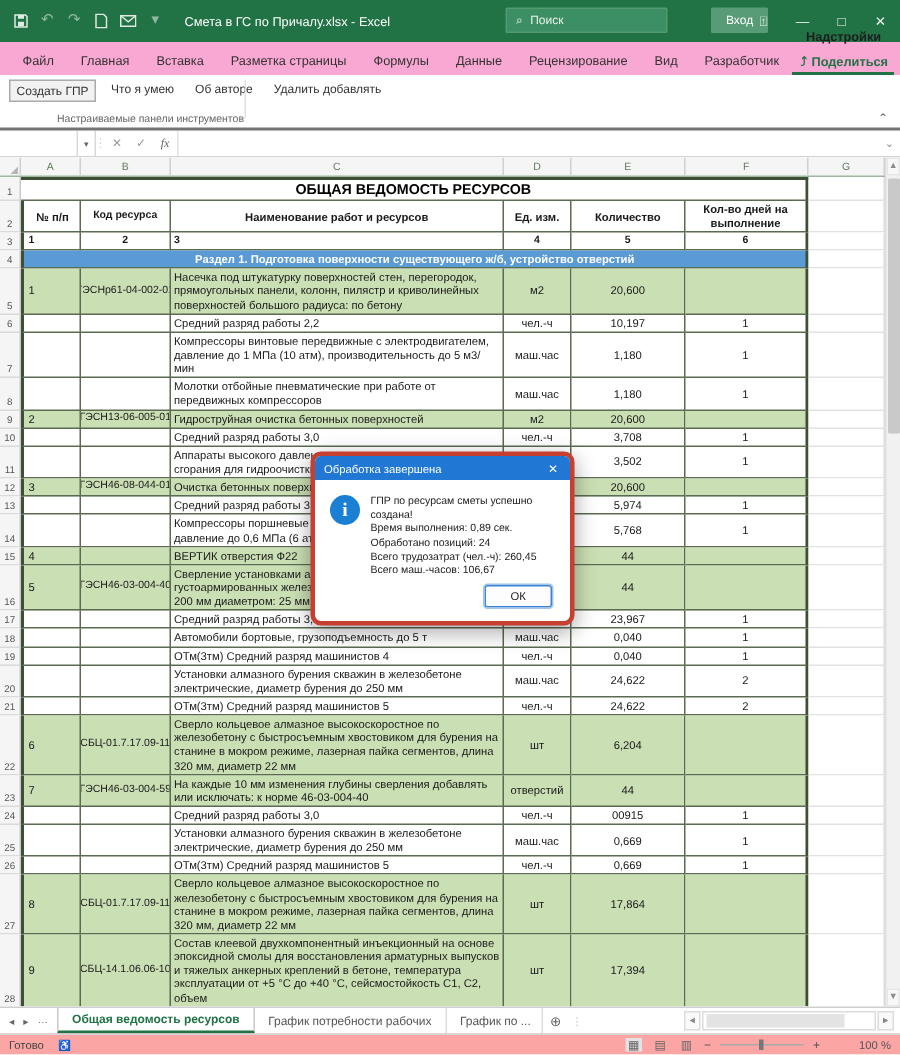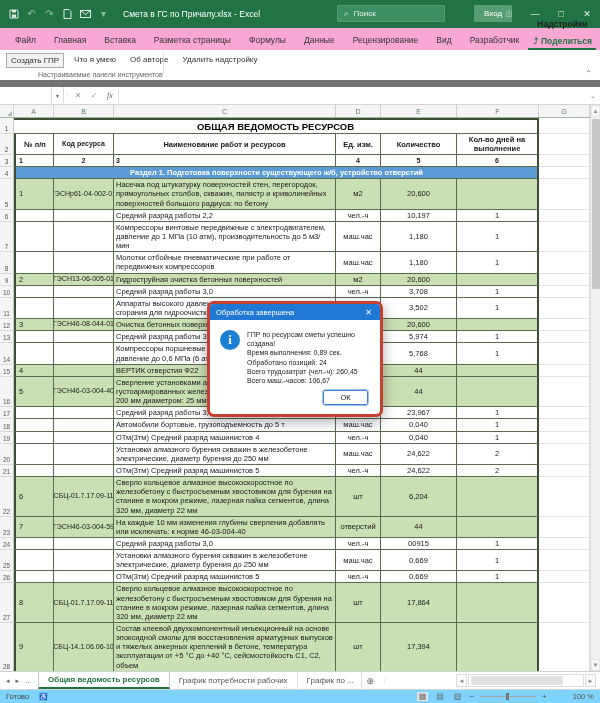--- a/index.html
+++ b/index.html
@@ -18,21 +18,21 @@
   .win-icons span { width:26px; text-align:center; font-size:9px; color:#eaf2ec; }
   .ribbon-display { font-size:8px; }
 
   
   .ribbon-tabs { height:22px; background:#f9a8d4; display:flex; align-items:flex-end; padding:0 6px; gap:0; font-size:8.5px; color:#333; position:relative; }
   .rtab { padding:4px 9px 5px 9px; white-space:nowrap; }
   .rtab.active { font-weight:bold; color:#1e1e1e; border-bottom:2px solid #217346; padding-bottom:19px; }
   .share { position:absolute; right:8px; bottom:4px; color:#217346; font-weight:bold; font-size:8.5px; display:flex; gap:3px; align-items:center; }
 
   
-  .ribbon-body { height:37px; background:#fff; border-bottom:7px solid #737373; position:relative; }
+  .ribbon-body { height:37px; background:#fff; border-bottom:2px solid #737373; position:relative; }
   .addin-buttons { display:flex; gap:6px; padding:3px 0 0 6px; font-size:8px; color:#333; align-items:flex-start; }
   .addin-buttons .abtn { padding:2px 4px; white-space:nowrap; }
   .addin-buttons .abtn.boxed { border:1px solid #ababab; background:#f2f2f2; }
   .group-label { position:absolute; left:38px; bottom:2px; font-size:7px; color:#666; }
   .group-divider { position:absolute; left:163px; top:3px; bottom:6px; width:1px; background:#e0e0e0; }
   .collapse-ribbon { position:absolute; right:8px; bottom:2px; font-size:8px; color:#666; }
 
   
   .formula-bar { height:18px; background:#fff; border-bottom:1px solid #d4d4d4; display:flex; align-items:stretch; font-size:8px; color:#777; }
   .name-box { width:52px; border-right:1px solid #d9d9d9; }
@@ -90,21 +90,21 @@
   .stab.active { background:#fff; color:#217346; font-weight:bold; border-bottom:2px solid #217346; border-right:1px solid #c9c9c9; border-left:1px solid #c9c9c9; }
   .stab.cut { max-width:64px; }
   .newsheet { display:flex; align-items:center; padding:0 5px; color:#666; font-size:9px; }
   .hsep { display:flex; align-items:center; color:#bbb; font-size:7px; padding:0 2px; }
   .hscroll { position:absolute; right:4px; top:2px; bottom:2px; width:140px; display:flex; align-items:stretch; gap:1px; }
   .hs-arr { width:11px; background:#fafafa; border:1px solid #dcdcdc; display:flex; align-items:center; justify-content:center; font-size:6px; color:#888; }
   .hs-track { flex:1; background:#fff; border:1px solid #dcdcdc; position:relative; }
   .hs-thumb { position:absolute; left:2px; top:1px; bottom:1px; width:92px; background:#e3e3e3; }
 
   
-  .statusbar { height:14px; background:#7dd3fc; border-top:1px solid #d6d6d6; display:flex; align-items:center; font-size:7.5px; color:#444; padding:0 6px; position:relative; }
+  .statusbar { height:14px; background:#fca5a5; border-top:1px solid #d6d6d6; display:flex; align-items:center; font-size:7.5px; color:#444; padding:0 6px; position:relative; }
   .acc-ico { margin-left:10px; font-size:7px; color:#666; }
   .sb-right { position:absolute; right:6px; display:flex; align-items:center; gap:6px; color:#555; }
   .view-ico { font-size:8px; color:#666; padding:0 2px; }
   .view-ico.sel { background:#e2e2e2; }
   .zoomline { display:flex; align-items:center; gap:4px; }
   .ztrack { width:56px; height:1px; background:#a9a9a9; position:relative; }
   .zthumb { position:absolute; left:26px; top:-3px; width:3px; height:7px; background:#777; }
   .zsign { font-size:8px; color:#555; }
   .zpct { font-size:7.5px;margin-left:20px; }
 </style>
@@ -167,21 +167,21 @@
       <span>⤴</span>
       <span>Поделиться</span>
     </div>
   </div>
 
   <div class="ribbon-body">
     <div class="addin-buttons" id="addin-buttons">
         <div class="abtn boxed">Создать ГПР</div>
         <div class="abtn">Что я умею</div>
         <div class="abtn">Об авторе</div>
-        <div class="abtn">Удалить надстройку</div>
+        <div class="abtn">Удалить добавлять</div>
       </div>
     <div class="group-label">Настраиваемые панели инструментов</div>
     <div class="group-divider"></div>
     <div class="collapse-ribbon">⌃</div>
   </div>
 
   <div class="formula-bar">
     <div class="name-box"></div>
     <div class="name-drop">▾</div>
     <div class="fb-sep">⋮</div>
@@ -231,21 +231,21 @@
         </div>
         <div class="grow section">
           <div class="rnum">4</div>
           <div class="merged">Раздел 1. Подготовка поверхности существующего ж/б, устройство отверстий</div>
           <div class="cell cG"></div>
         </div>
         <div class="grow item">
           <div class="rnum">5</div>
           <div class="cell cA">1</div>
           <div class="cell cB">ГЭСНр61-04-002-01</div>
-          <div class="cell cC">Насечка под штукатурку поверхностей стен, перегородок, прямоугольных столбов, скважин, пилястр и криволинейных поверхностей большого радиуса: по бетону</div>
+          <div class="cell cC">Насечка под штукатурку поверхностей стен, перегородок, прямоугольных панели, колонн, пилястр и криволинейных поверхностей большого радиуса: по бетону</div>
           <div class="cell cD">м2</div>
           <div class="cell cE">20,600</div>
           <div class="cell cF"></div>
           <div class="cell cG"></div>
         </div>
         <div class="grow sub">
           <div class="rnum">6</div>
           <div class="cell cA"></div>
           <div class="cell cB"></div>
           <div class="cell cC">Средний разряд работы 2,2</div>

